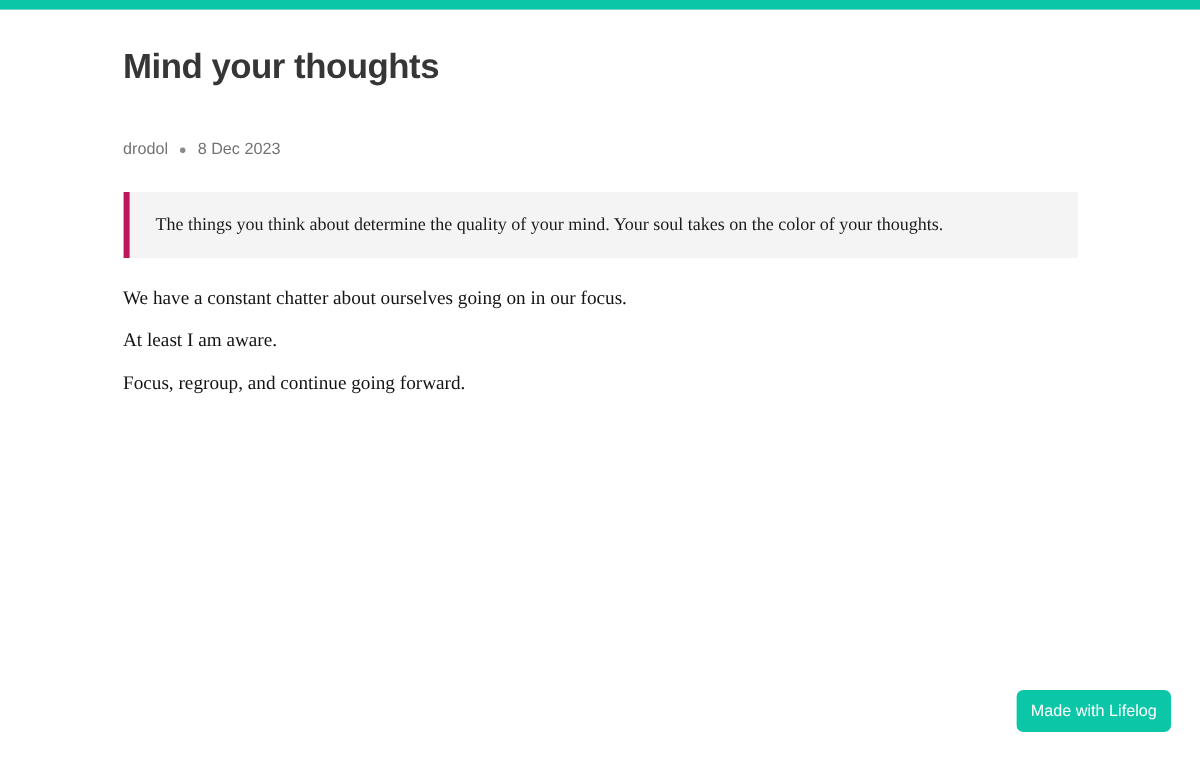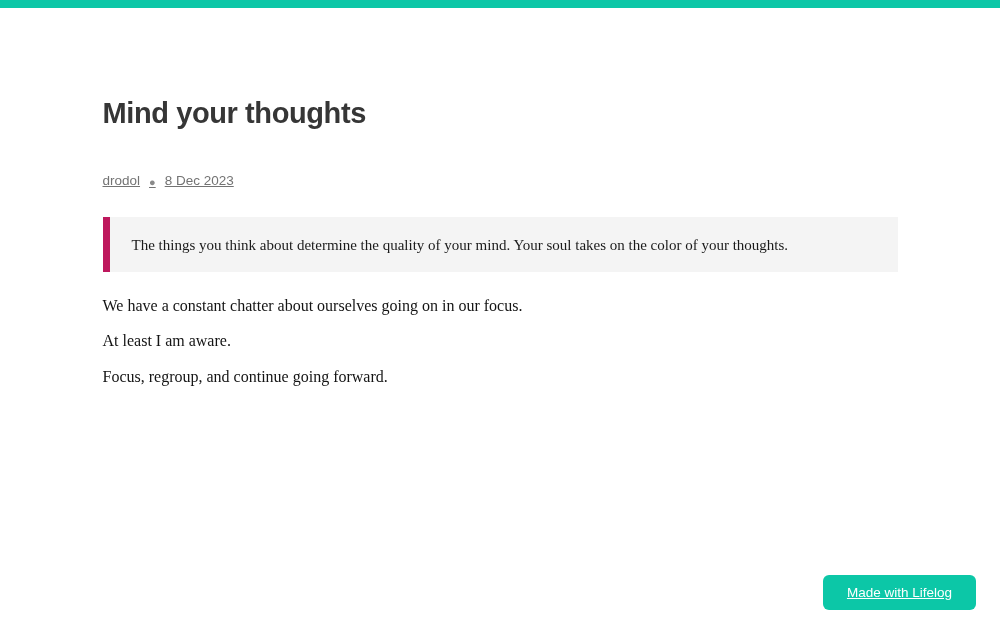--- a/index.html
+++ b/index.html
@@ -11,47 +11,46 @@
     font-family: "Liberation Sans", sans-serif;
   }
   .topbar {
     height: 8px;
     width: 100%;
     background: var(--accent, #0cc7a7);
   }
   .container {
     width: 795px;
     margin: 0 auto;
-    padding-top: 88px;
+    padding-top: 31px;
   }
   .post-title {
     font-size: 29px;
     font-weight: 700;
     color: #363636;
     letter-spacing: -0.4px;
     line-height: 1.2;
     margin-bottom: 42px;
   }
   .meta-row {
     display: flex;
     align-items: flex-end;
     gap: 9px;
     font-size: 13.5px;
     color: #737373;
     margin-bottom: 29px;
-    text-decoration: underline;
   }
   .meta-dot {
     font-size: 11px;
     color: #8a8a8a;
     line-height: 1;
   }
   .quote-block {
     background: #f4f4f4;
-    border-left: 7px solid #be185d;
+    border-left: 5px solid #be185d;
     padding: 17px 24px 16px 22px;
     margin-bottom: 24px;
     font-family: "Liberation Serif", serif;
     font-size: 15px;
     line-height: 22px;
     color: #1a1a1a;
   }
   .body-text p {
     font-family: "Liberation Serif", serif;
     font-size: 16px;
@@ -60,25 +59,24 @@
     margin-bottom: 16.5px;
   }
   .made-with-badge {
     position: fixed;
     right: 24px;
     bottom: 21px;
     background: var(--accent, #0cc7a7);
     color: #ffffff;
     border: none;
     border-radius: 6px;
-    padding: 10px 24px;
+    padding: 10px 12px;
     font-family: "Liberation Sans", sans-serif;
     font-size: 13.5px;
     cursor: pointer;
-    text-decoration: underline;
   }
 </style>
 </head>
 <body>
 
 <div class="topbar"></div>
 
 <div class="container">
 
   <h1 class="post-title">Mind your thoughts</h1>

